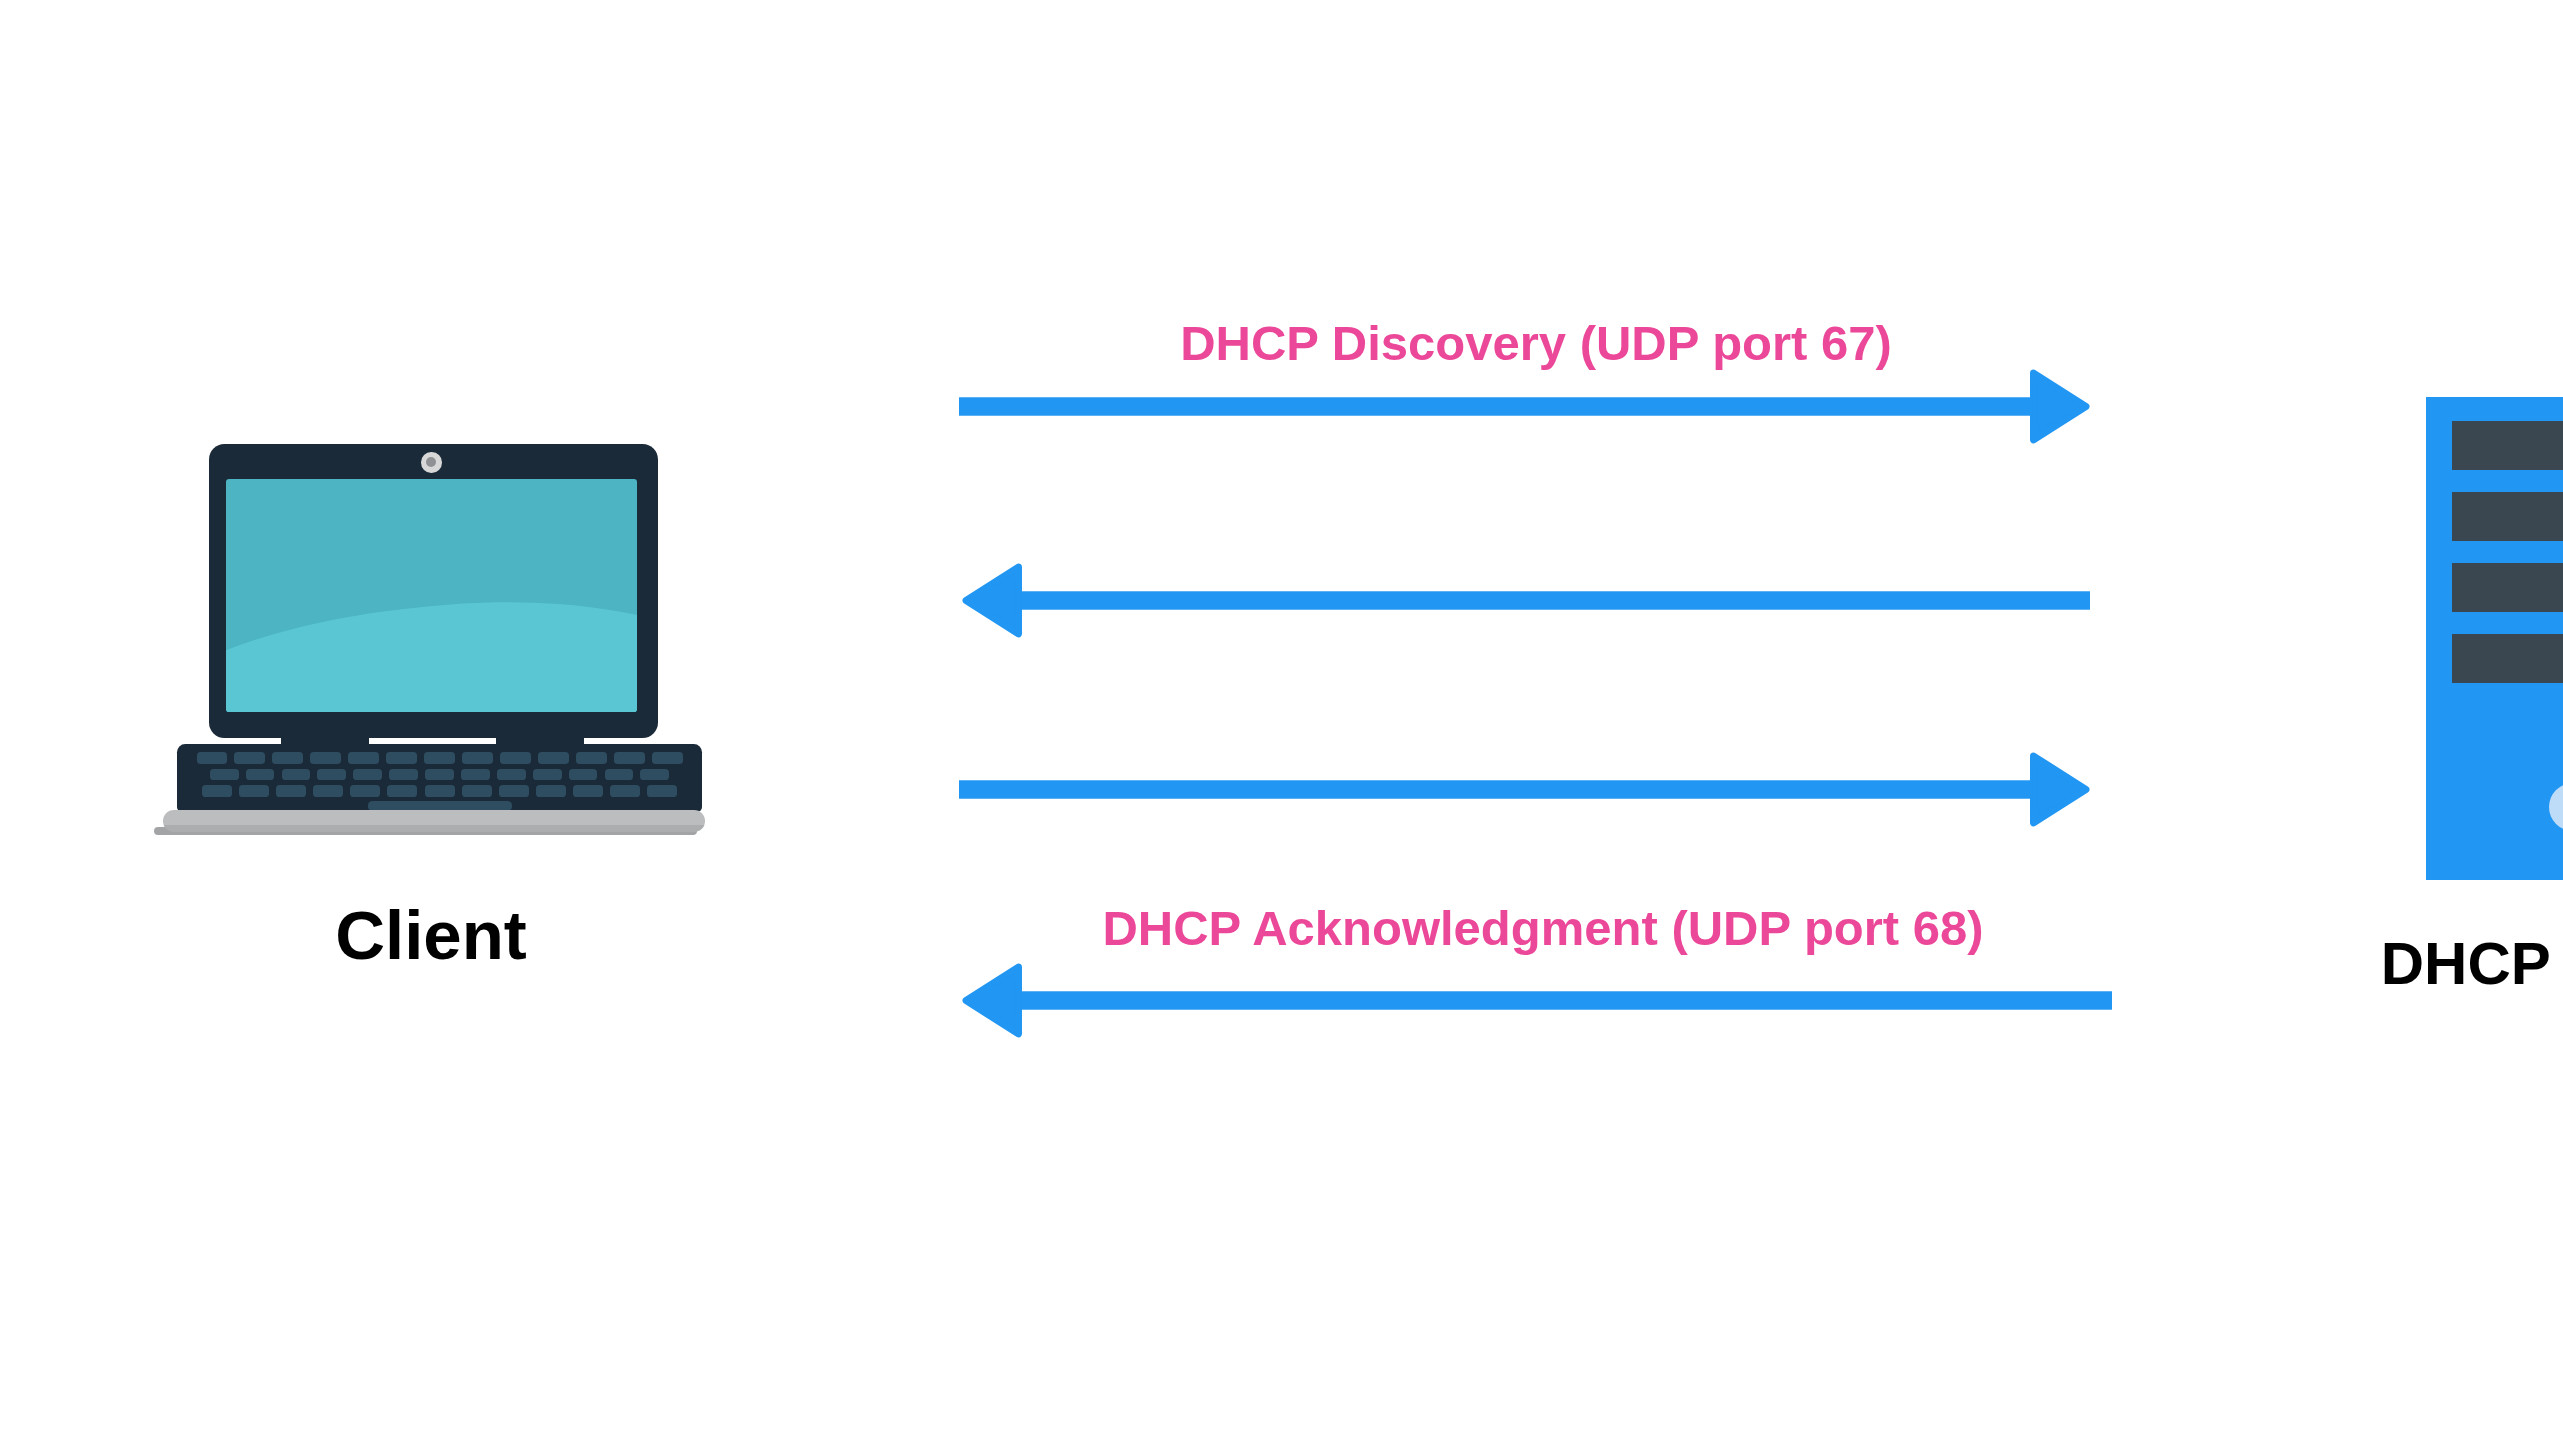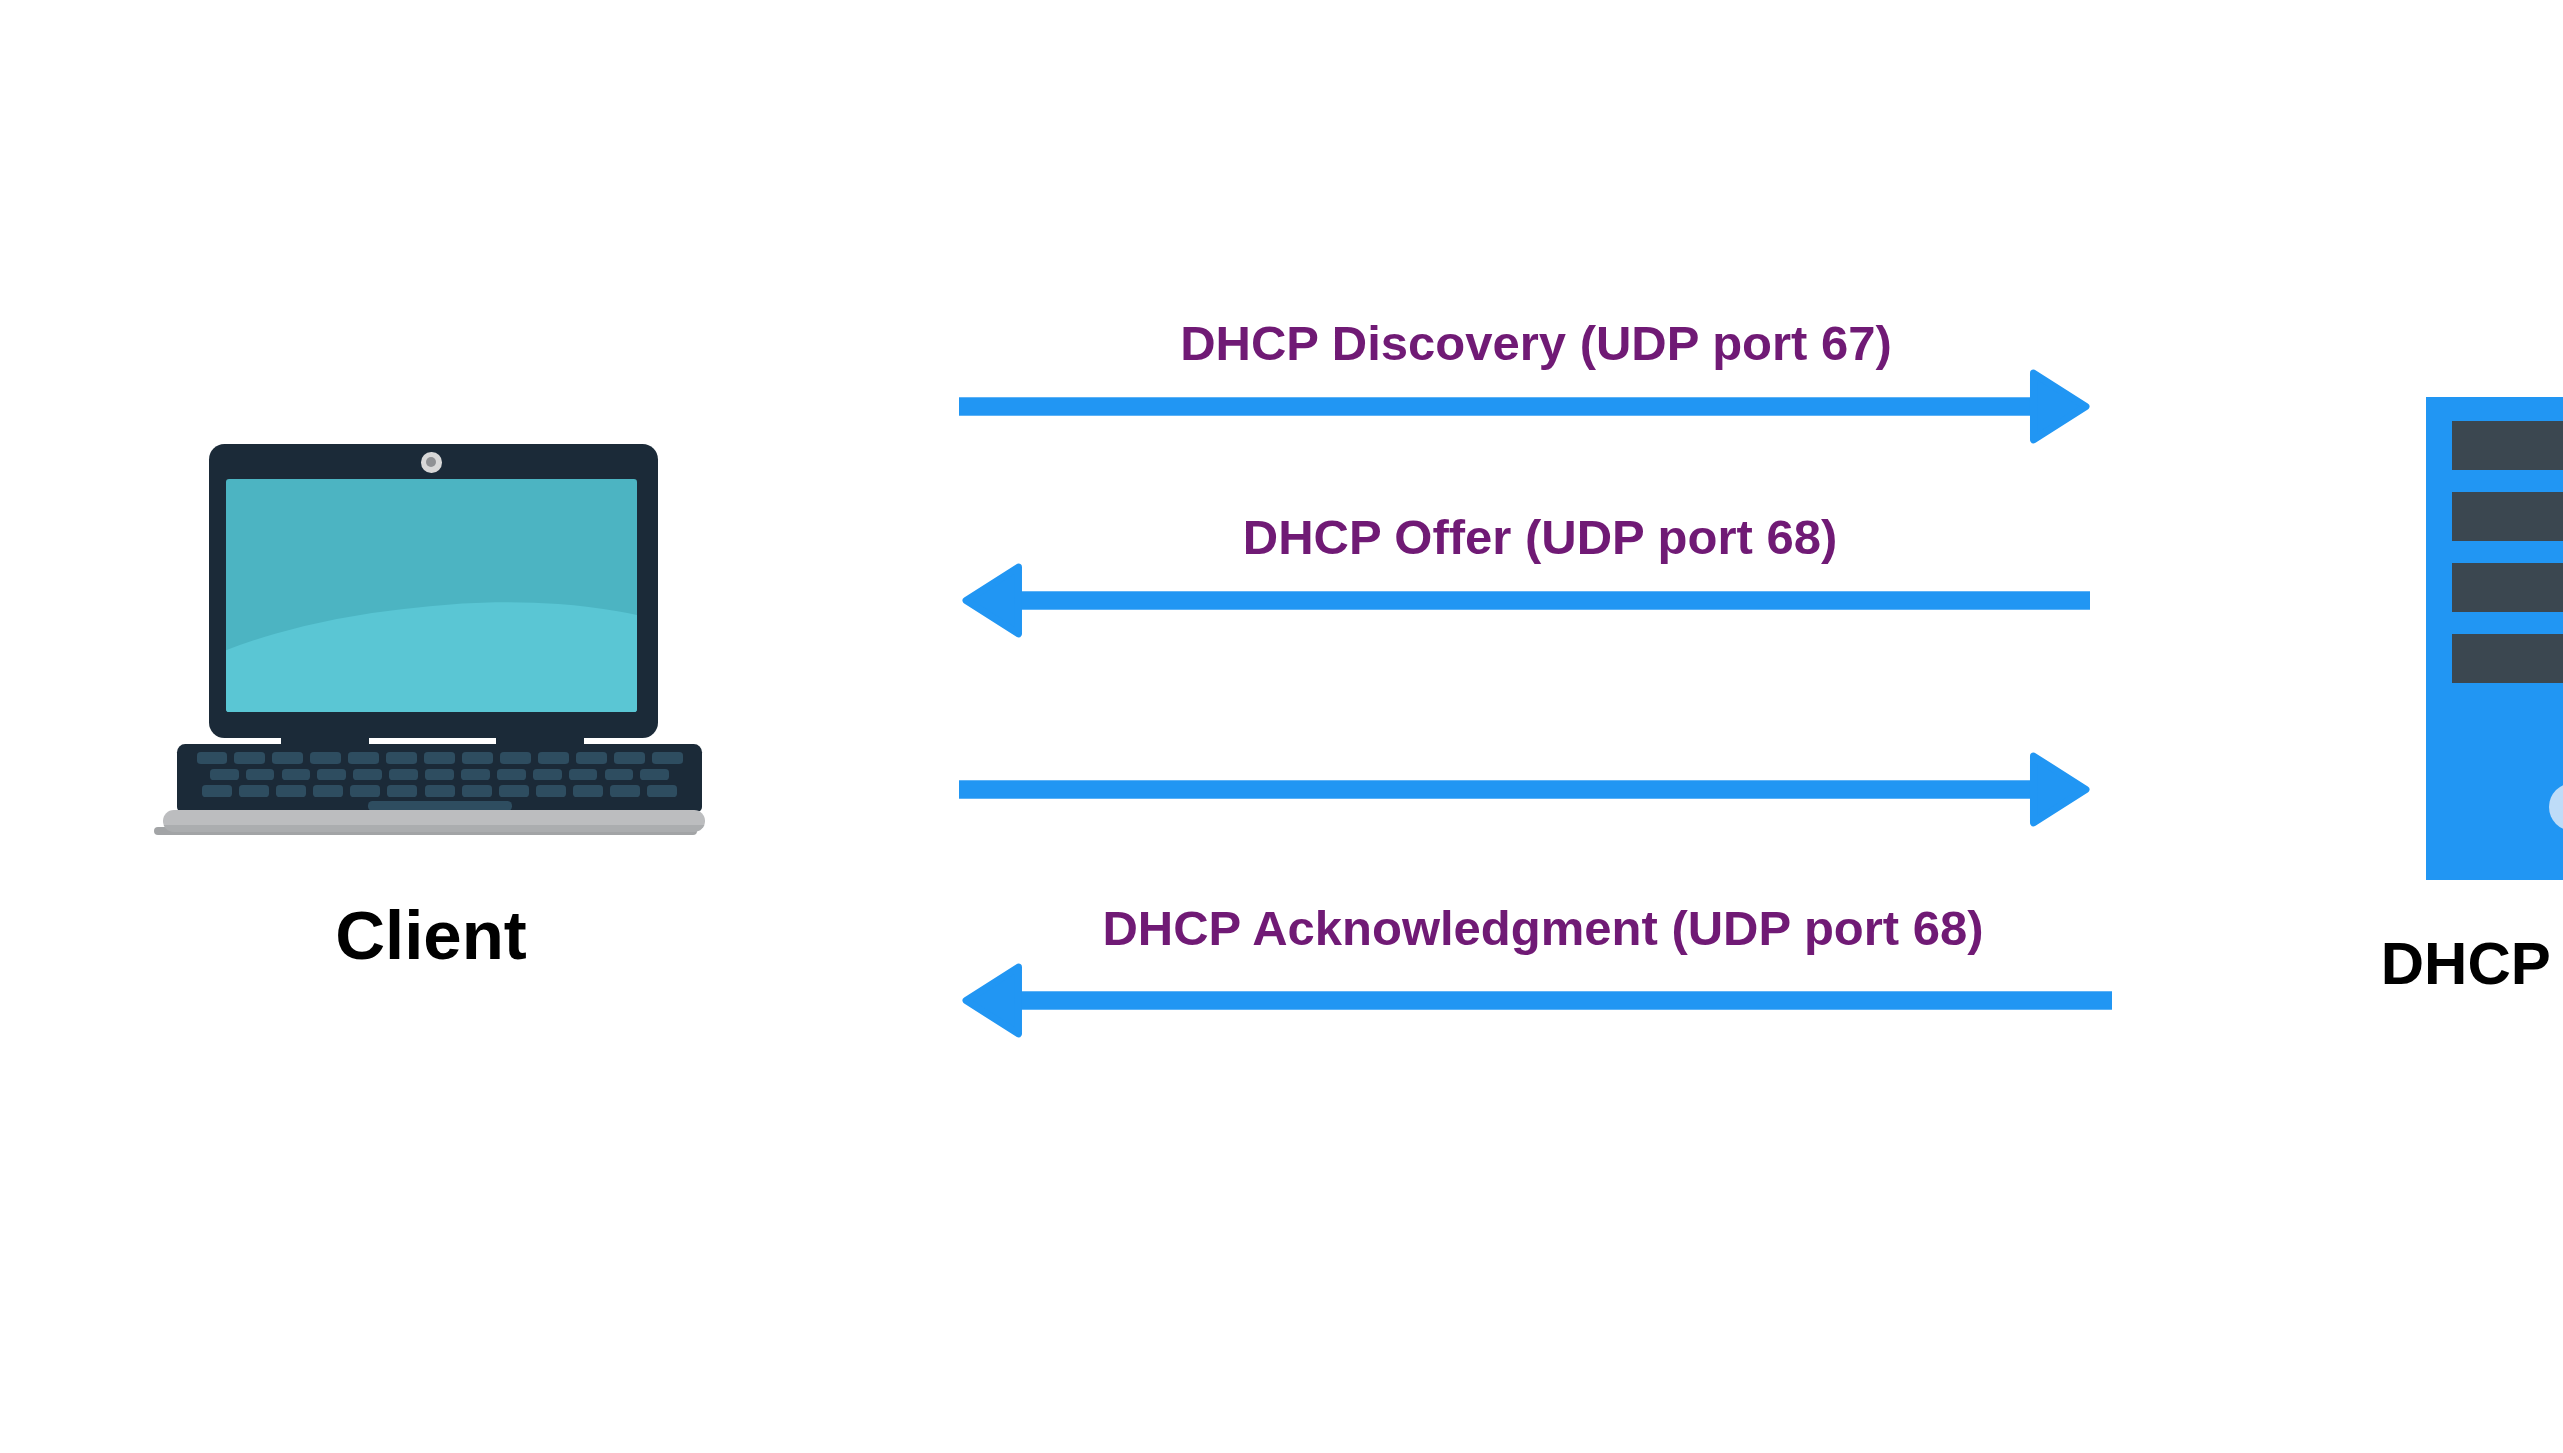--- a/index.html
+++ b/index.html
@@ -11,21 +11,21 @@
 
   
   .node-label{
     position:absolute;transform:translate(-50%,0);
     font-weight:bold;color:#000;white-space:nowrap;line-height:1;
   }
   .client-label{left:431px;top:889px;font-size:69px;margin-top:12px;}
   .server-label{left:2567px;top:934px;font-size:60px;}
   .msg-label{
     position:absolute;transform:translate(-50%,-50%);
-    font-weight:bold;color:#701a75;white-space:nowrap;font-size:49px;line-height:1;
+    font-weight:bold;color:#ec4899;white-space:nowrap;font-size:49px;line-height:1;
   }
 
   
   .lap-lid{left:209px;top:444px;width:449px;height:294px;background:#1b2a38;border-radius:15.4px;}
   .lap-screen{left:226px;top:479px;width:411px;height:233px;background:#4cb4c2;border-radius:3.1px;overflow:hidden;}
   .lap-swoosh{left:-35%;top:55%;width:170%;height:130%;background:#5ac6d4;border-radius:48%;transform:rotate(-6deg);}
   .lap-cam-outer{left:421px;top:452px;width:20.5px;height:20.5px;background:#d8d8d8;border-radius:50%;}
   .lap-cam-inner{left:426px;top:457px;width:10.3px;height:10.3px;background:#8f9194;border-radius:50%;}
   .lap-hinge{top:737px;width:88px;height:13px;background:#1b2a38;border-radius:0 0 6.2px 6.2px;}
   .hinge-l{left:281px;} .hinge-r{left:496px;}
@@ -133,21 +133,20 @@
   </div>
 
   <div class="msg-label" style="left:1536px;top:343px">DHCP Discovery (UDP port 67)</div>
   <div class="arrow" style="left:959px;top:368px;width:1132px">
     <svg viewBox="0 0 2208 150" xmlns="http://www.w3.org/2000/svg">
       <rect x="0" y="57" width="2108" height="36" fill="#2196f3"></rect>
       <path d="M2096 10 L2198 75 L2096 140 Z" fill="#2196f3" stroke="#2196f3" stroke-width="14" stroke-linejoin="round"></path>
     </svg>
   </div>
 
-  <div class="msg-label" style="left:1540px;top:537px">DHCP Offer (UDP port 68)</div>
   <div class="arrow" style="left:961px;top:562px;width:1129px">
     <svg viewBox="0 0 2203 150" xmlns="http://www.w3.org/2000/svg">
       <rect x="100" y="57" width="2103" height="36" fill="#2196f3"></rect>
       <path d="M112 10 L10 75 L112 140 Z" fill="#2196f3" stroke="#2196f3" stroke-width="14" stroke-linejoin="round"></path>
     </svg>
   </div>
 
   <div class="arrow" style="left:959px;top:751px;width:1132px">
     <svg viewBox="0 0 2208 150" xmlns="http://www.w3.org/2000/svg">
       <rect x="0" y="57" width="2108" height="36" fill="#2196f3"></rect>

